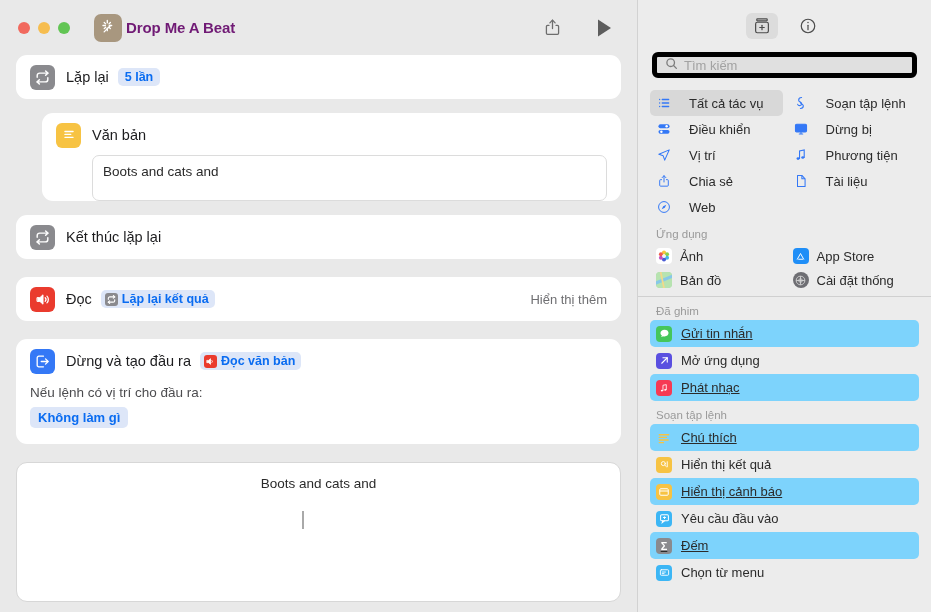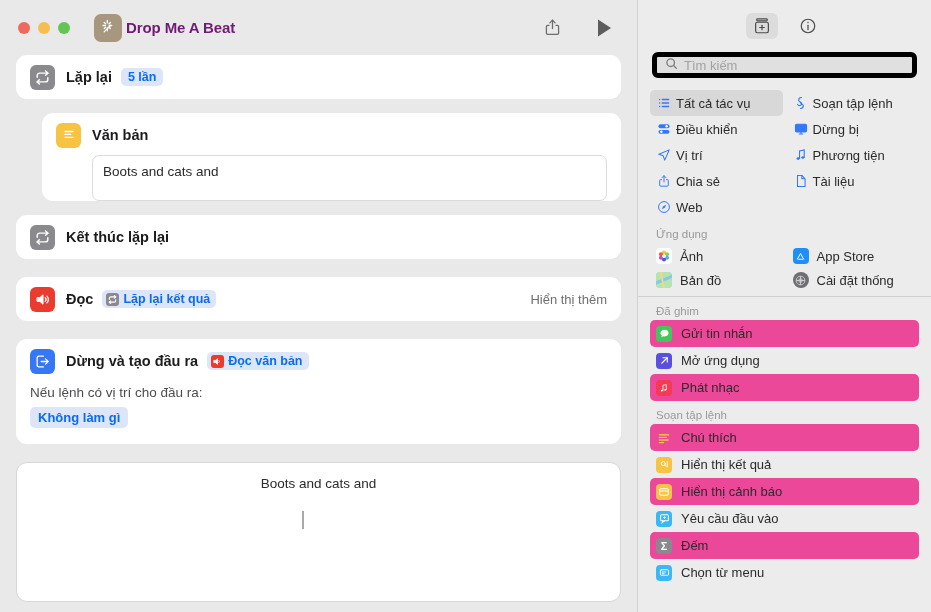--- a/index.html
+++ b/index.html
@@ -99,21 +99,21 @@
     flex: 0 0 auto;
     color: #fff;
   }
   .aicon.gray  { background: #8a8a8e; }
   .aicon.yellow{ background: #f7c343; }
   .aicon.red   { background: #ea3b2e; }
   .aicon.blue  { background: #3478f6; }
 
   .alabel {
     font-size: 14.5px;
-    font-weight: bold;
+    font-weight: normal;
     color: #1c1c1e;
     margin-left: 11px;
     white-space: nowrap;
   }
 
   .token {
     display: inline-flex;
     align-items: center;
     gap: 4px;
     background: #dde6f8;
@@ -236,21 +236,21 @@
     display: grid;
     grid-template-columns: 1fr 1fr;
     column-gap: 4px;
     row-gap: 0px;
     padding: 0 12px;
     flex: 0 0 auto;
   }
   .cat {
     display: flex;
     align-items: center;
-    gap: 4px;
+    gap: 17px;
     height: 26px;
     padding: 0 6px;
     border-radius: 5px;
     font-size: 13px;
     color: #2b2b2b;
     white-space: nowrap;
     overflow: hidden;
   }
   .cat.sel { background: #d8d8d8; }
   .cat .ci { width: 16px; display:flex; align-items:center; justify-content:center; flex:0 0 auto; color:#3478f6; }
@@ -301,21 +301,21 @@
     display: flex;
     align-items: center;
     gap: 9px;
     height: 27px;
     padding: 0 6px;
     border-radius: 5px;
     font-size: 13px;
     color: #2b2b2b;
     white-space: nowrap;
   }
-  .litem.alt { background: #ec4899; }
+  .litem.alt { background: #7dd3fc; text-decoration: underline; }
   .litem .li {
     width: 16px; height: 16px;
     border-radius: 4px;
     flex: 0 0 auto;
     display: flex; align-items: center; justify-content: center;
     color: #fff;
   }
 </style>
 </head>
 <body>

